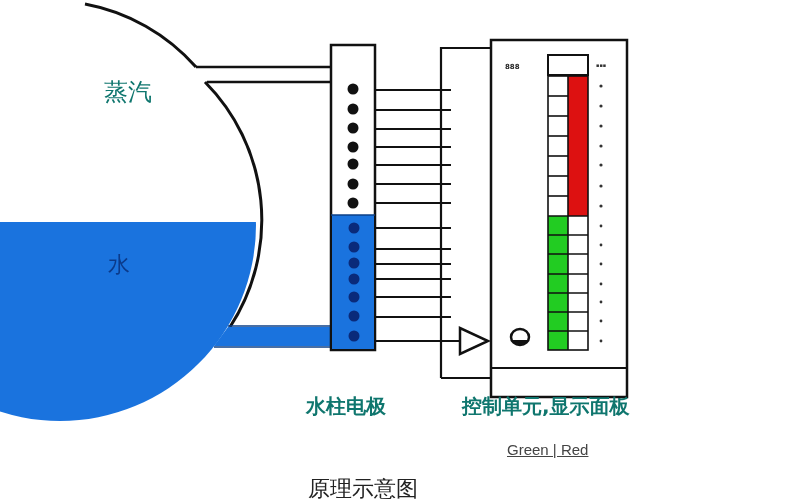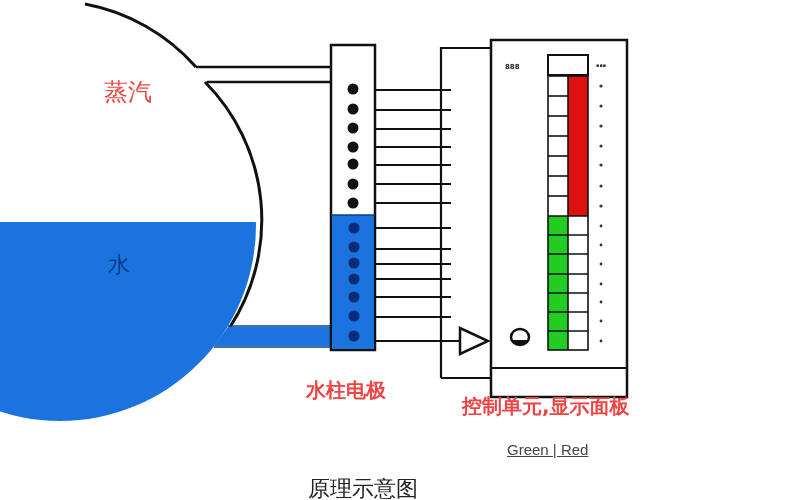--- a/index.html
+++ b/index.html
@@ -1,21 +1,21 @@
 <!DOCTYPE html>
 <html><head>
 <meta charset="utf-8">
 <style>
   html, body { margin: 0; padding: 0; background: #ffffff; }
   body { width: 800px; height: 500px; position: relative; overflow: hidden; font-family: "DejaVu Sans", sans-serif; }
   svg { position: absolute; left: 0; top: 0; }
-  .lbl { position: absolute; white-space: nowrap; color: #ef4444; }
+  .lbl { position: absolute; white-space: nowrap; color: #0f766e; }
   .steam-label { left: 104px; top: 78px; font-size: 24px; line-height: 28px; width: 26px; }
   .water-label { left: 108px; top: 250px; font-size: 22px; color: #0b3a8a; }
-  .column-label { left: 306px; top: 377px; font-size: 20px; font-weight: bold; }
+  .column-label { left: 306px; top: 393px; font-size: 20px; font-weight: bold; }
   .panel-label { left: 462px; top: 393px; font-size: 20px; font-weight: bold; }
   .legend-label { left: 507px; top: 441px; font-size: 15px; color: #444; font-family: "Liberation Sans", sans-serif; text-decoration: underline; }
   .caption { left: 308px; top: 458px; font-size: 22px; color: #222; margin-top: 16px; }
 </style>
 </head>
 <body>
 
 <svg width="800" height="500" viewBox="0 0 800 500">
   <defs>
     <clipPath id="drumClip">

